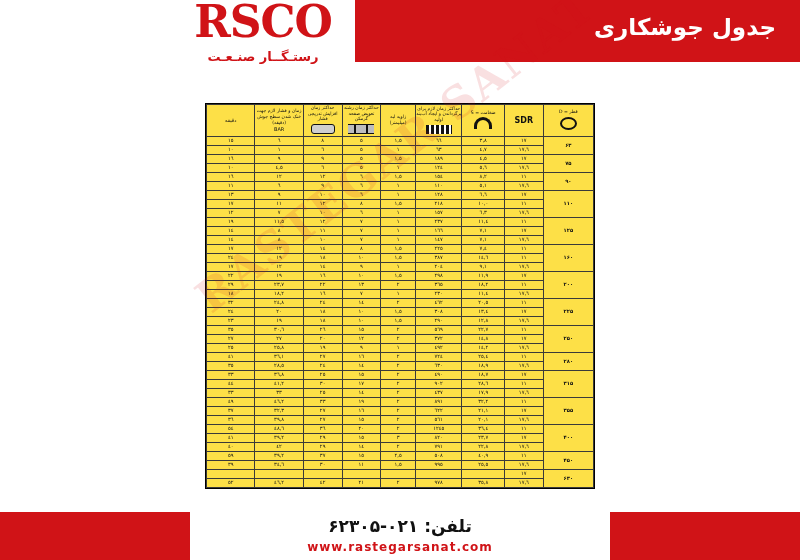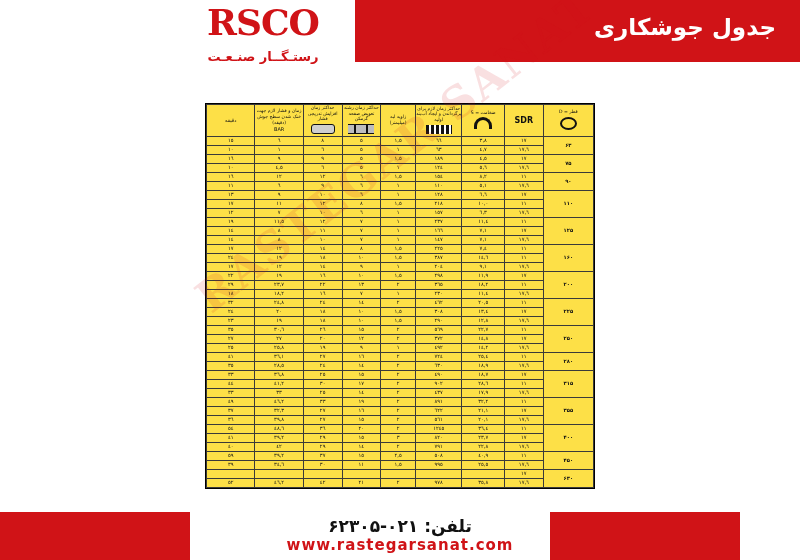--- a/index.html
+++ b/index.html
@@ -35,40 +35,40 @@
     letter-spacing: 0.5px;
   }
   .logo {
     position: absolute;
     left: 178px; top: 4px;
     width: 170px;
     text-align: center;
   }
   .logo-word {
     font-family: "DejaVu Serif", "Liberation Serif", serif;
-    font-size: 36px;
+    font-size: 44px;
     font-weight: bold;
     color: #d01317;
     letter-spacing: -1px;
     line-height: 36px;
   }
   .logo-sub {
     font-size: 13px;
     color: #d01317;
     direction: rtl;
     letter-spacing: 1px;
     margin-top: 9px;
     font-weight: bold;
   }
 
   
   .footer {
     position: absolute;
     left: 0; bottom: 0;
-    width: 740px; height: 48px;
+    width: 800px; height: 48px;
   }
   .footer-red {
     position: absolute;
     left: 0; bottom: 0;
     width: 190px; height: 48px;
     background: #d01317;
   }
   .footer-red2 {
     position: absolute;
     right: 0; bottom: 0;
@@ -83,21 +83,21 @@
     direction: rtl;
     font-size: 17px;
     font-weight: bold;
     color: #111;
   }
   .footer-site {
     position: absolute;
     left: 200px; bottom: 6px;
     width: 400px;
     text-align: center;
-    font-size: 15px;
+    font-size: 12px;
     font-weight: bold;
     color: #d01317;
     letter-spacing: 1px;
   }
 
   
   .table-wrap {
     position: absolute;
     left: 205px; top: 103px;
     width: 390px;

